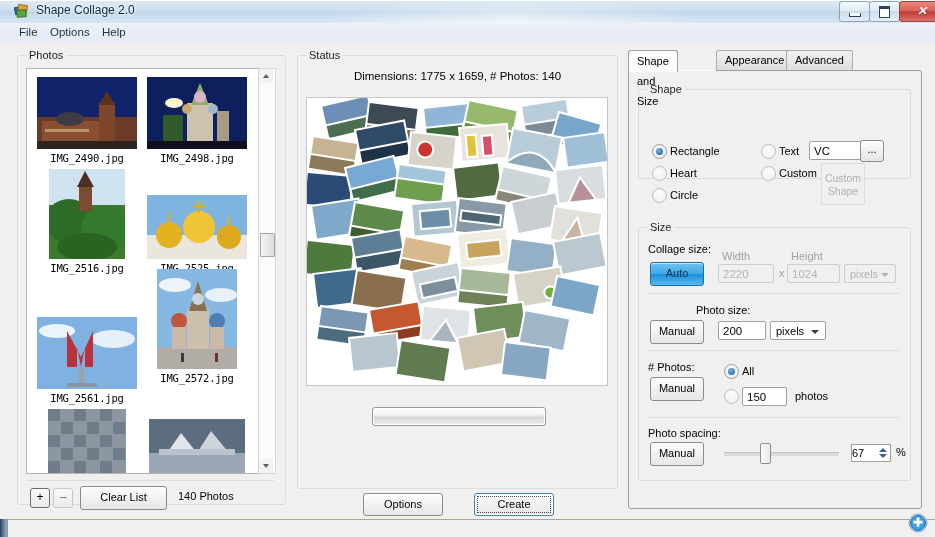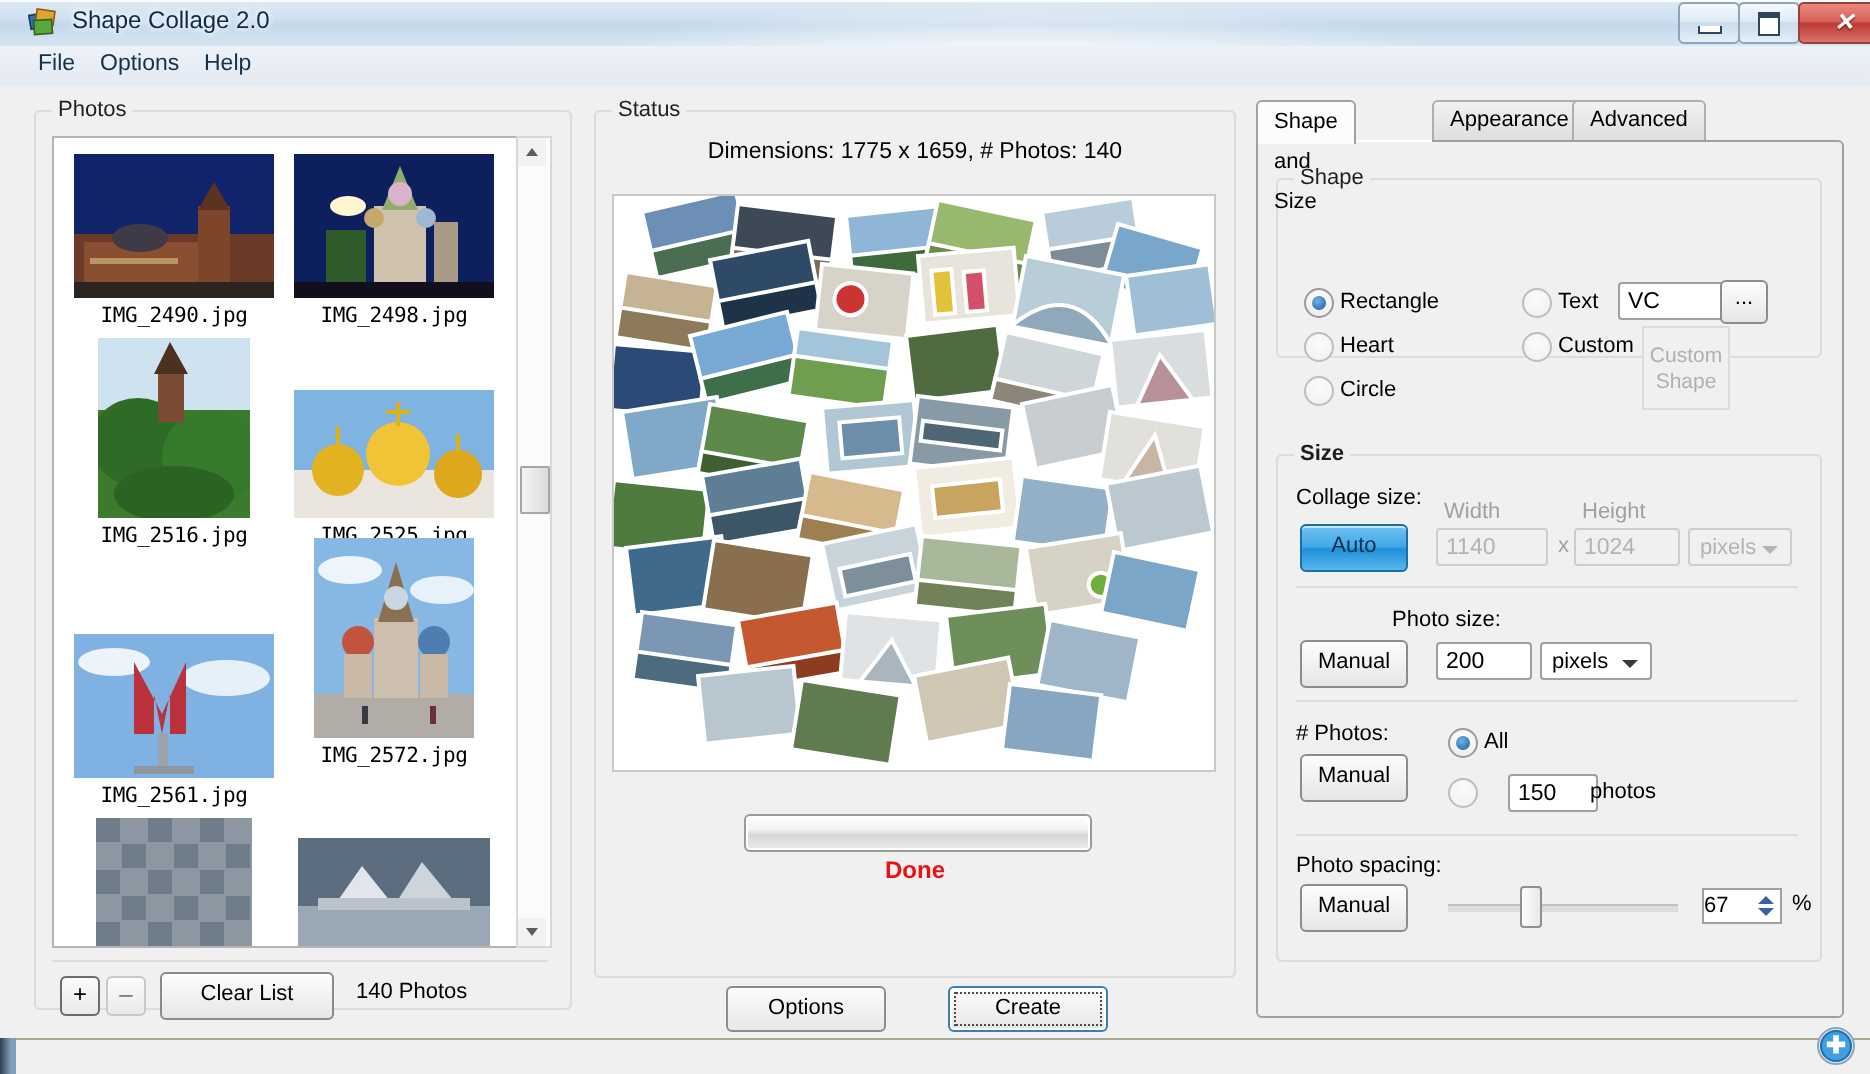--- a/index.html
+++ b/index.html
@@ -661,21 +661,20 @@
                 <rect width="48" height="34" fill="#d0c6b4"></rect>
               </g>
             <g transform="translate(198,244) rotate(7)">
                 <rect width="46" height="33" fill="#86a6c2"></rect>
               </g>
           </g>
         </svg>
       </div>
 
       <div id="progressbar"></div>
-      <div id="status-done">Done</div>
     </div>
 
     <div class="act-btn" id="btn-preview">Options</div>
     <div class="act-btn" id="btn-create">
       <span>Create</span>
       <span class="focusring"></span>
     </div>
     <div id="watch-row">
 
       <span id="watch-label">Watch layout animation</span>
@@ -704,48 +703,48 @@
     <div class="tinput" style="left:809px;top:98px;width:60px;">VC</div>
     <div class="pbtn" id="dots-btn" style="line-height:16px;">...</div>
 
     <div class="radio off" style="left:761px;top:123px;"></div>
     <div class="radio-label" style="left:779px;top:124px;">Custom</div>
     <div id="custom-shape-box">
       <div>Custom</div>
       <div>Shape</div>
     </div>
 
-    <div class="group" id="size-group" style="left:638px;top:184px;width:271px;height:252px;font-weight:bold;">
+    <div class="group" id="size-group" style="left:638px;top:184px;width:271px;height:252px;">
       <div class="legend">Size</div>
     </div>
 
     <div class="sub-label" style="left:648px;top:200px;">Collage size:</div>
     <div class="pbtn primary" style="left:650px;top:219px;width:52px;">Auto</div>
     <div class="gray-label" style="left:722px;top:207px;">Width</div>
-    <div class="tinput disabled" style="left:718px;top:221px;width:56px;">1140</div>
+    <div class="tinput disabled" style="left:718px;top:221px;width:56px;">2220</div>
     <div class="gray-label" style="left:779px;top:224px;">x</div>
     <div class="gray-label" style="left:791px;top:207px;">Height</div>
     <div class="tinput disabled" style="left:787px;top:221px;width:53px;">1024</div>
     <div class="combo disabled" style="left:844px;top:221px;width:52px;">pixels</div>
 
     <div class="hsep" style="left:648px;top:250px;width:251px;"></div>
 
     <div class="sub-label" style="left:648px;top:261px;padding-left:48px;">Photo size:</div>
     <div class="pbtn" style="left:650px;top:277px;width:52px;">Manual</div>
     <div class="tinput" style="left:718px;top:278px;width:48px;">200</div>
     <div class="combo" style="left:770px;top:278px;width:56px;">pixels</div>
 
     <div class="hsep" style="left:648px;top:307px;width:251px;"></div>
 
     <div class="sub-label" style="left:648px;top:318px;"># Photos:</div>
     <div class="pbtn" style="left:650px;top:334px;width:52px;">Manual</div>
     <div class="radio on" style="left:724px;top:321px;"></div>
     <div class="radio-label" style="left:742px;top:322px;">All</div>
     <div class="radio off" style="left:724px;top:346px;"></div>
-    <div class="tinput" style="left:742px;top:344px;width:45px;margin-left:12px;">150</div>
+    <div class="tinput" style="left:742px;top:344px;width:45px;">150</div>
     <div class="radio-label" style="left:795px;top:347px;">photos</div>
 
     <div class="hsep" style="left:648px;top:374px;width:251px;"></div>
 
     <div class="sub-label" style="left:648px;top:384px;">Photo spacing:</div>
     <div class="pbtn" style="left:650px;top:399px;width:52px;">Manual</div>
     <div id="slider-track"></div>
     <div id="slider-handle"></div>
     <div id="spin-box">
       <span>67</span>

